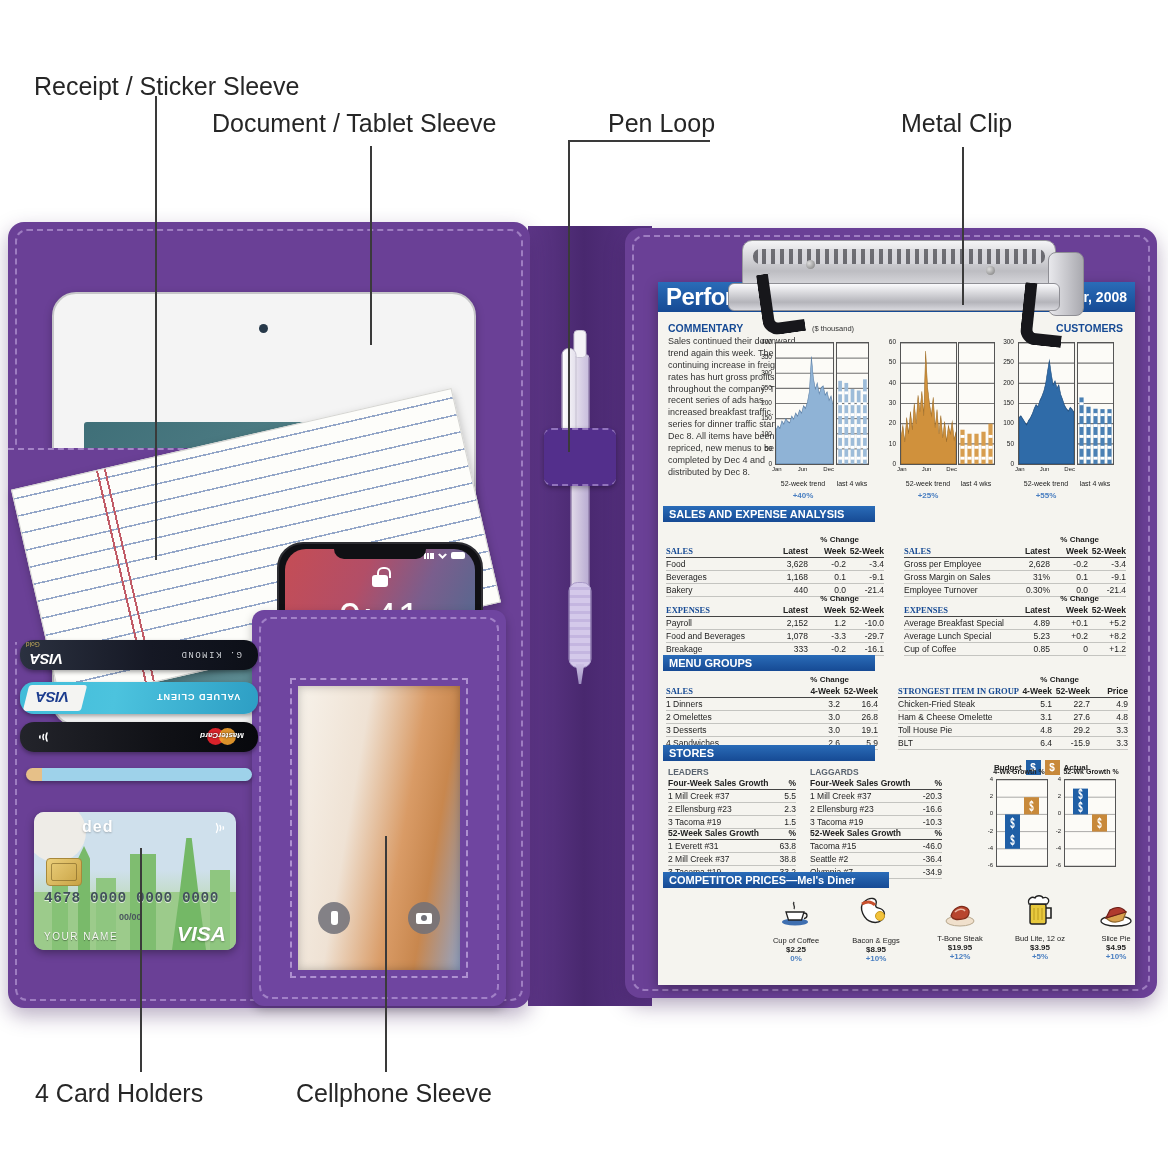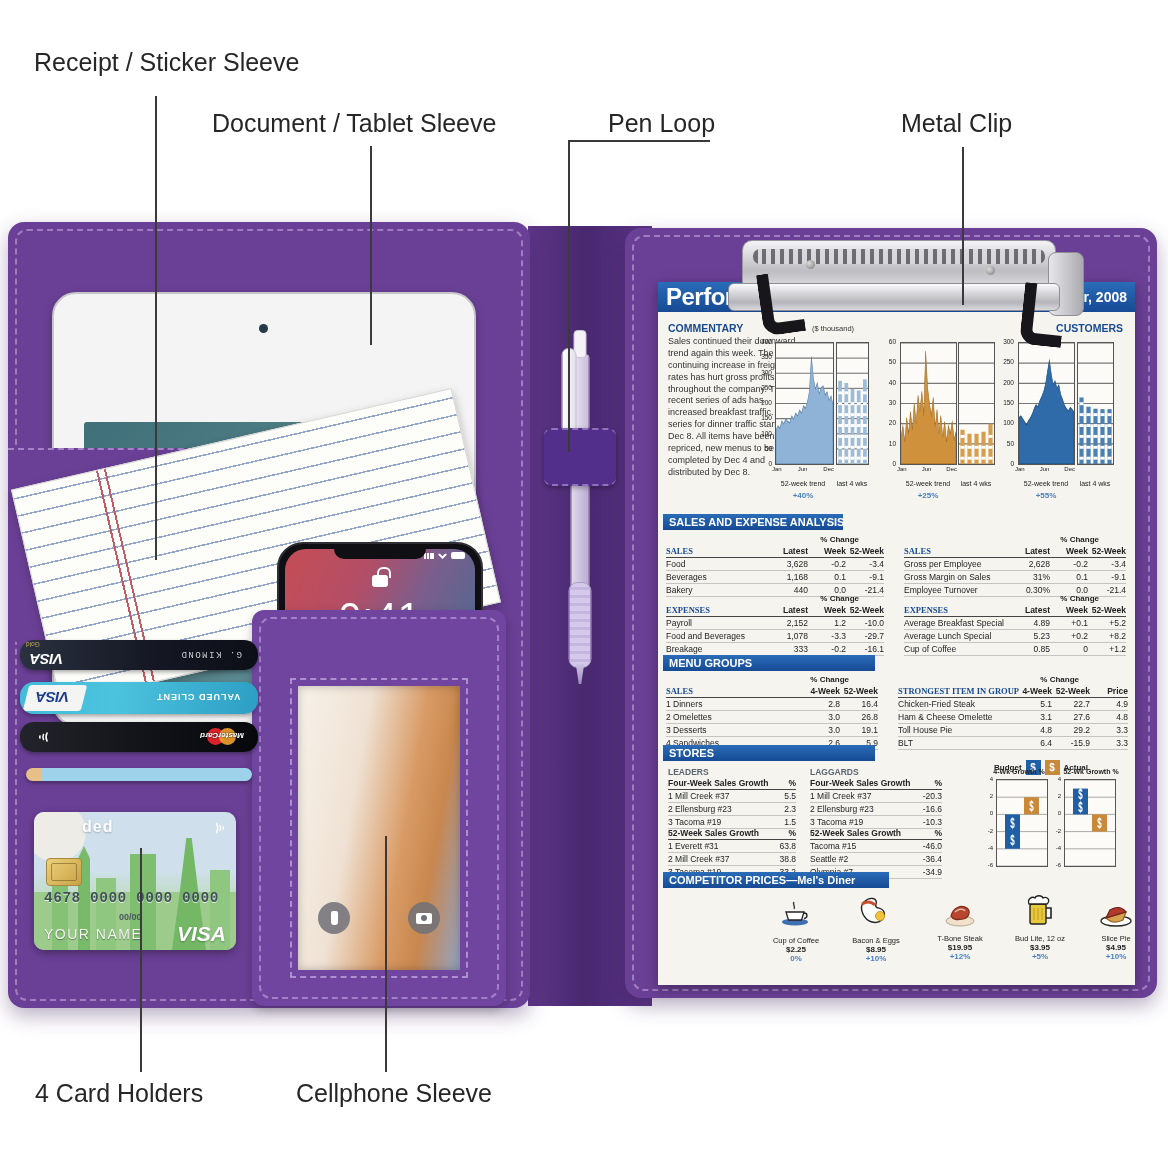--- a/index.html
+++ b/index.html
@@ -179,21 +179,21 @@
     <span class="bldg" style="left:138px;width:34px;height:112px;background:#74b866;clip-path:polygon(42% 0,58% 0,80% 55%,100% 100%,0 100%,20% 55%);"></span>
     <span class="bldg" style="left:176px;width:20px;height:80px;background:#8fc680;"></span>
     <span class="sticker"></span>
     <span style="position:absolute;left:48px;top:6px;font-size:16px;font-weight:700;color:#fff;letter-spacing:1px;text-shadow:0 1px 2px rgba(0,0,0,.25);">ded</span>
     <svg style="position:absolute;right:8px;top:8px;" width="16" height="16" viewBox="0 0 18 18">
       <path d="M5 4a10 10 0 0 1 0 10M9 6a6 6 0 0 1 0 6M12.5 7.6a2.4 2.4 0 0 1 0 2.8" fill="none" stroke="#fff" stroke-width="1.5" stroke-linecap="round"></path>
     </svg>
     <span class="chip"></span>
     <span class="gc-num">4678 0000 0000 0000</span>
     <span style="position:absolute;left:85px;top:100px;font-size:9px;color:#4a565e;font-weight:700;">00/00</span>
-    <span style="position:absolute;left:10px;bottom:8px;font-size:14px;color:#f4f7f1;letter-spacing:1.5px;text-shadow:0 1px 1px rgba(0,0,0,.4);">YOUR NAME</span>
+    <span style="position:absolute;left:10px;bottom:8px;font-size:10px;color:#f4f7f1;letter-spacing:1.5px;text-shadow:0 1px 1px rgba(0,0,0,.4);">YOUR NAME</span>
     <span style="position:absolute;right:10px;bottom:4px;font-size:21px;font-style:italic;font-weight:900;color:#fff;text-shadow:0 1px 2px rgba(0,0,0,.3);">VISA</span>
   </div>
 
   <div class="pen">
     <div class="pen-barrel1"></div>
     <div class="pen-top"></div>
     <div class="pen-clip"></div>
     <div class="pen-barrel2"></div>
     <div class="pen-grip"></div>
     <div class="pen-tip"></div>
@@ -419,21 +419,21 @@
       </div>
     <div class="xlabels" style="left:357px;top:184px;width:60px;">
         <span>Jan</span>
         <span>Jun</span>
         <span>Dec</span>
       </div>
     <span class="cap" style="left:352px;top:198px;width:72px;">52-week trend</span>
     <span class="pct" style="left:352px;top:209px;width:72px;">+55%</span>
     <span class="cap" style="left:409px;top:198px;width:56px;">last 4 wks</span>
 
-    <div class="secbar" style="left:5px;top:232px;width:180px;">SALES AND EXPENSE ANALYSIS</div>
+    <div class="secbar" style="left:5px;top:224px;width:212px;">SALES AND EXPENSE ANALYSIS</div>
     <span class="pctlbl" style="left:100px;top:253px;width:125px;">% Change</span>
     <div class="tbl navy-head" style="left:8px;top:263px;width:218px;">
         <div class="row thead-row">
           <span class="cell">SALES</span>
           <span class="cell">Latest</span>
           <span class="cell">Week</span>
           <span class="cell">52-Week</span>
         </div>
         <div class="row t-row">
           <span class="cell">Food</span>
@@ -539,21 +539,21 @@
     <div class="secbar" style="left:5px;top:373px;width:212px;">MENU GROUPS</div>
     <span class="pctlbl" style="left:90px;top:393px;width:125px;">% Change</span>
     <div class="tbl navy-head" style="left:8px;top:403px;width:212px;">
         <div class="row thead-row">
           <span class="cell">SALES</span>
           <span class="cell">4-Week</span>
           <span class="cell">52-Week</span>
         </div>
         <div class="row t-row">
           <span class="cell">1 Dinners</span>
-          <span class="cell">2.8</span>
+          <span class="cell">3.2</span>
           <span class="cell">16.4</span>
         </div>
         <div class="row t-row">
           <span class="cell">2 Omelettes</span>
           <span class="cell">3.0</span>
           <span class="cell">26.8</span>
         </div>
         <div class="row t-row">
           <span class="cell">3 Desserts</span>
           <span class="cell">3.0</span>
@@ -787,21 +787,21 @@
   <div class="clip-back">
       <div class="clip-hatch"></div>
     </div>
   <div class="clip-lever"></div>
   <div class="clip-front"></div>
   <div class="hook" style="left:760px;top:272px;transform:rotate(-8deg);"></div>
   <div class="hook" style="left:1022px;top:284px;transform:rotate(6deg);"></div>
   <div class="screw" style="left:806px;top:260px;"></div>
   <div class="screw" style="left:986px;top:266px;"></div>
 
-  <span class="lbl" style="left:34px;top:48px;">Receipt / Sticker Sleeve</span>
+  <span class="lbl" style="left:34px;top:72px;">Receipt / Sticker Sleeve</span>
   <div class="cline" style="left:155px;top:96px;height:464px;"></div>
 
   <span class="lbl" style="left:212px;top:109px;">Document / Tablet Sleeve</span>
   <div class="cline" style="left:370px;top:146px;height:199px;"></div>
 
   <span class="lbl" style="left:608px;top:109px;">Pen Loop</span>
   <div class="clineh" style="left:568px;top:140px;width:142px;"></div>
   <div class="cline" style="left:568px;top:140px;height:312px;"></div>
 
   <span class="lbl" style="left:901px;top:109px;">Metal Clip</span>

